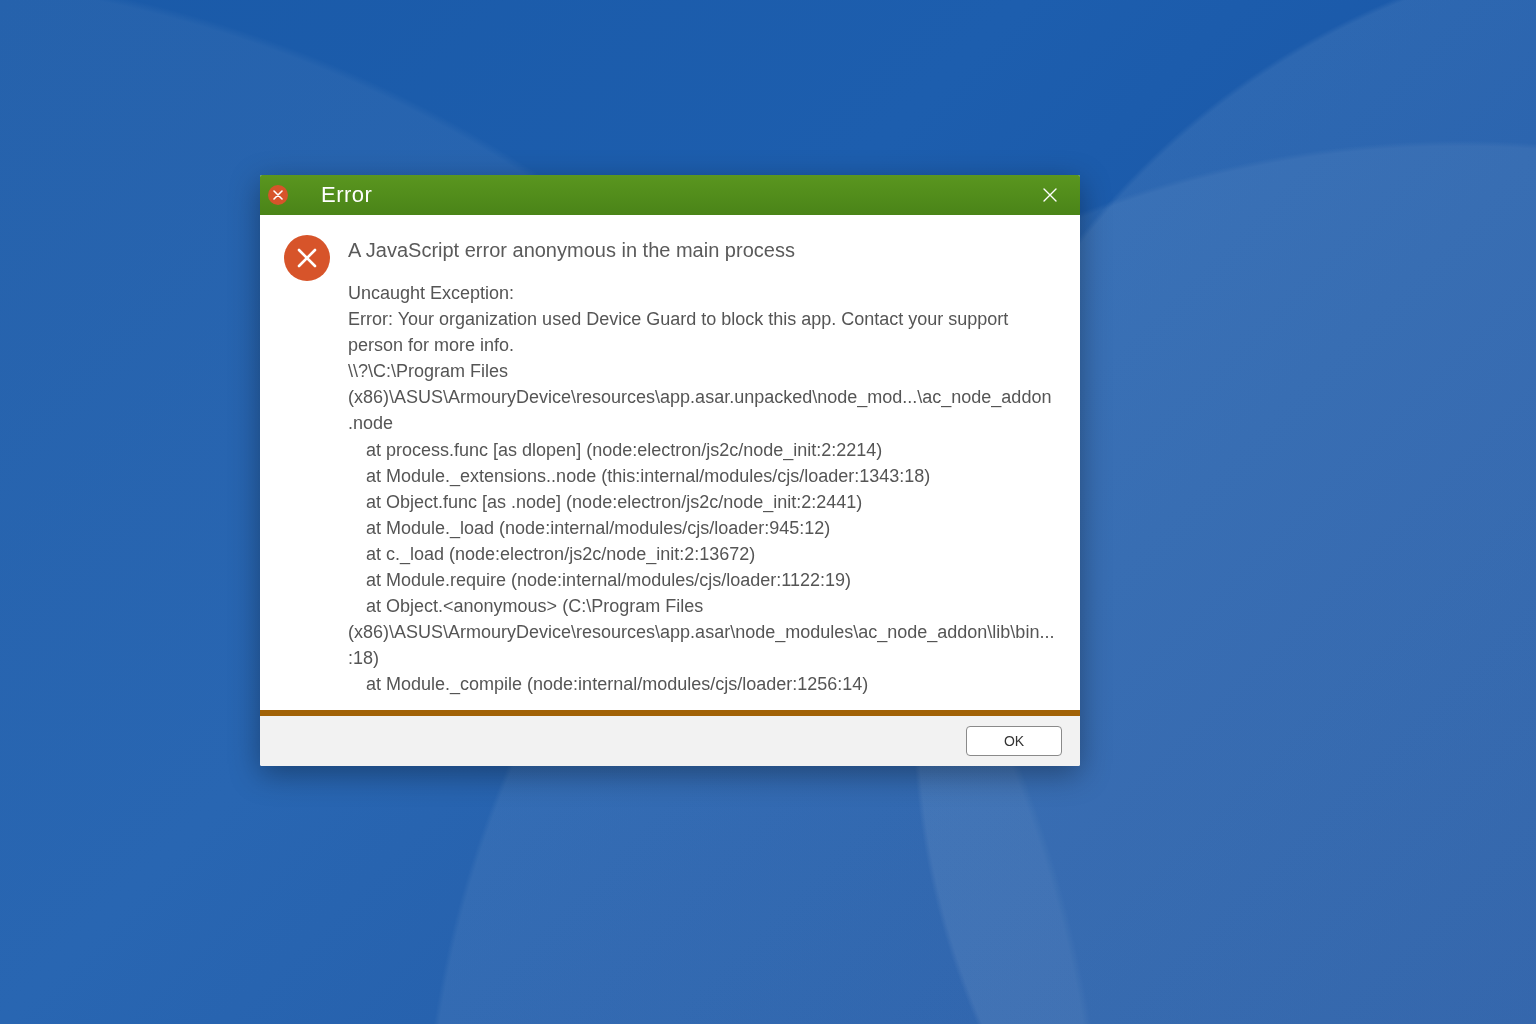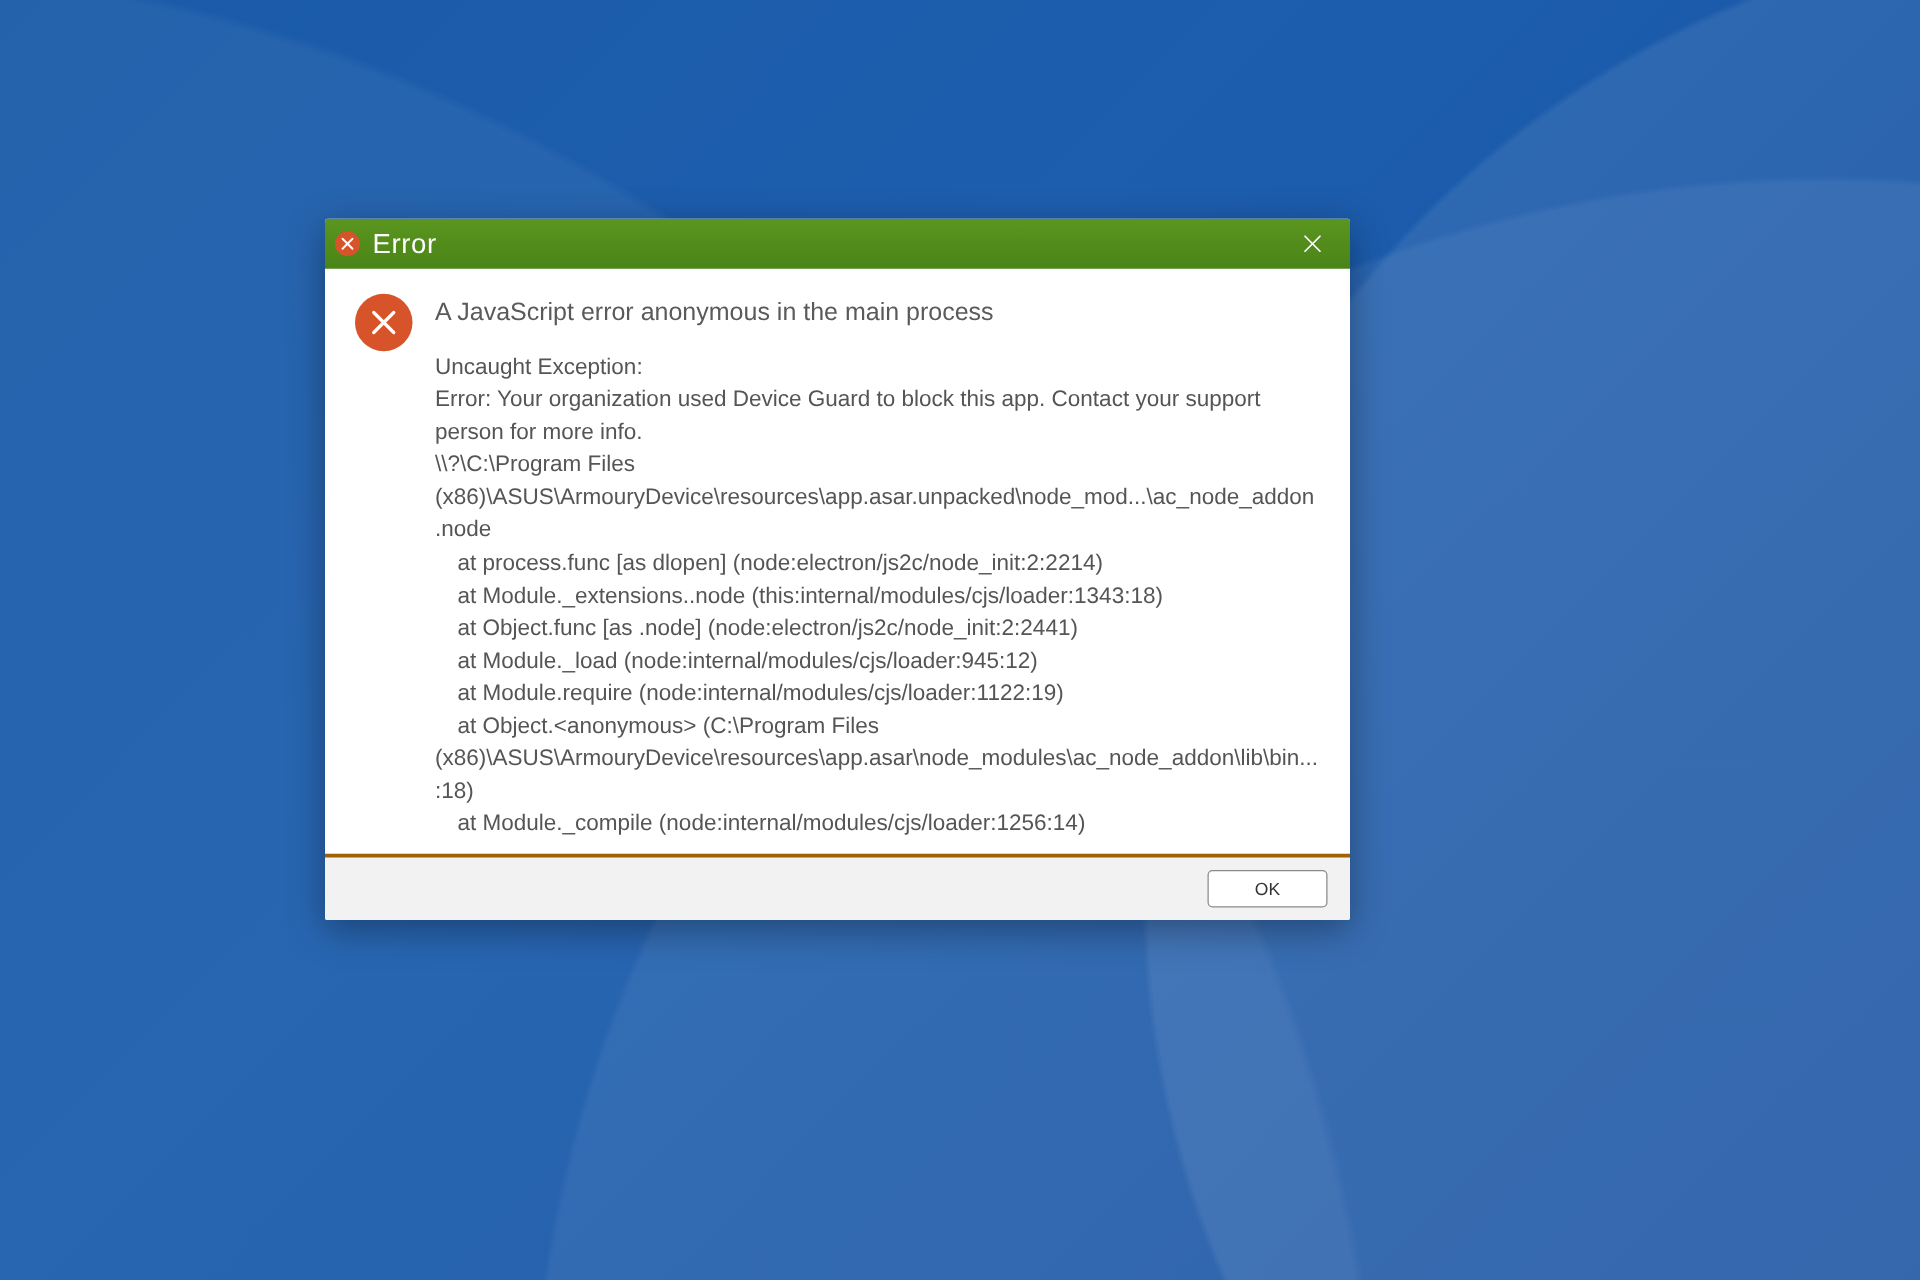--- a/index.html
+++ b/index.html
@@ -35,20 +35,21 @@
   }
 
   .titlebar {
     height: 40px;
     background: #4e8b1a;
     background: linear-gradient(#5a961f, #4a8418);
     display: flex;
     align-items: center;
     padding: 0 10px 0 8px;
     color: #ffffff;
+    gap: 23px;
   }
 
   .titlebar .app-icon {
     width: 20px;
     height: 20px;
     border-radius: 50%;
     background: #d7542a;
     display: flex;
     align-items: center;
     justify-content: center;
@@ -105,21 +106,21 @@
   .trace {
     font-size: 18px;
     line-height: 1.45;
     color: #555;
     word-break: break-word;
   }
   .trace .indent { padding-left: 18px; display: block; }
 
   .footer {
     background: #f2f2f2;
-    border-top: 3px solid #a16207;
+    border-top: 6px solid #a16207;
     padding: 10px 18px;
     display: flex;
     justify-content: flex-end;
   }
 
   .ok-btn {
     min-width: 96px;
     height: 30px;
     background: #ffffff;
     border: 1px solid #8a8a8a;
@@ -160,20 +161,21 @@
     <div class="content">
       <div class="heading">A JavaScript error anonymous in the main process</div>
       <div class="trace">
         <div>Uncaught Exception:</div>
         <div>Error: Your organization used Device Guard to block this app. Contact your support person for more info.</div>
         <div>\\?\C:\Program Files (x86)\ASUS\ArmouryDevice\resources\app.asar.unpacked\node_mod...\ac_node_addon.node</div>
         <span class="indent">at process.func [as dlopen] (node:electron/js2c/node_init:2:2214)</span>
         <span class="indent">at Module._extensions..node (this:internal/modules/cjs/loader:1343:18)</span>
         <span class="indent">at Object.func [as .node] (node:electron/js2c/node_init:2:2441)</span>
         <span class="indent">at Module._load (node:internal/modules/cjs/loader:945:12)</span>
+        <span class="indent">at c._load (node:electron/js2c/node_init:2:13672)</span>
         <span class="indent">at Module.require (node:internal/modules/cjs/loader:1122:19)</span>
         <div><span style="padding-left:18px;">at Object.&lt;anonymous&gt;</span> <span></span>(C:\Program Files (x86)\ASUS\ArmouryDevice\resources\app.asar\node_modules\ac_node_addon\lib\bin...:18)</div>
         <span class="indent">at Module._compile (node:internal/modules/cjs/loader:1256:14)</span>
       </div>
     </div>
   </div>
 
   <div class="footer">
     <button class="ok-btn">OK</button>
   </div>

